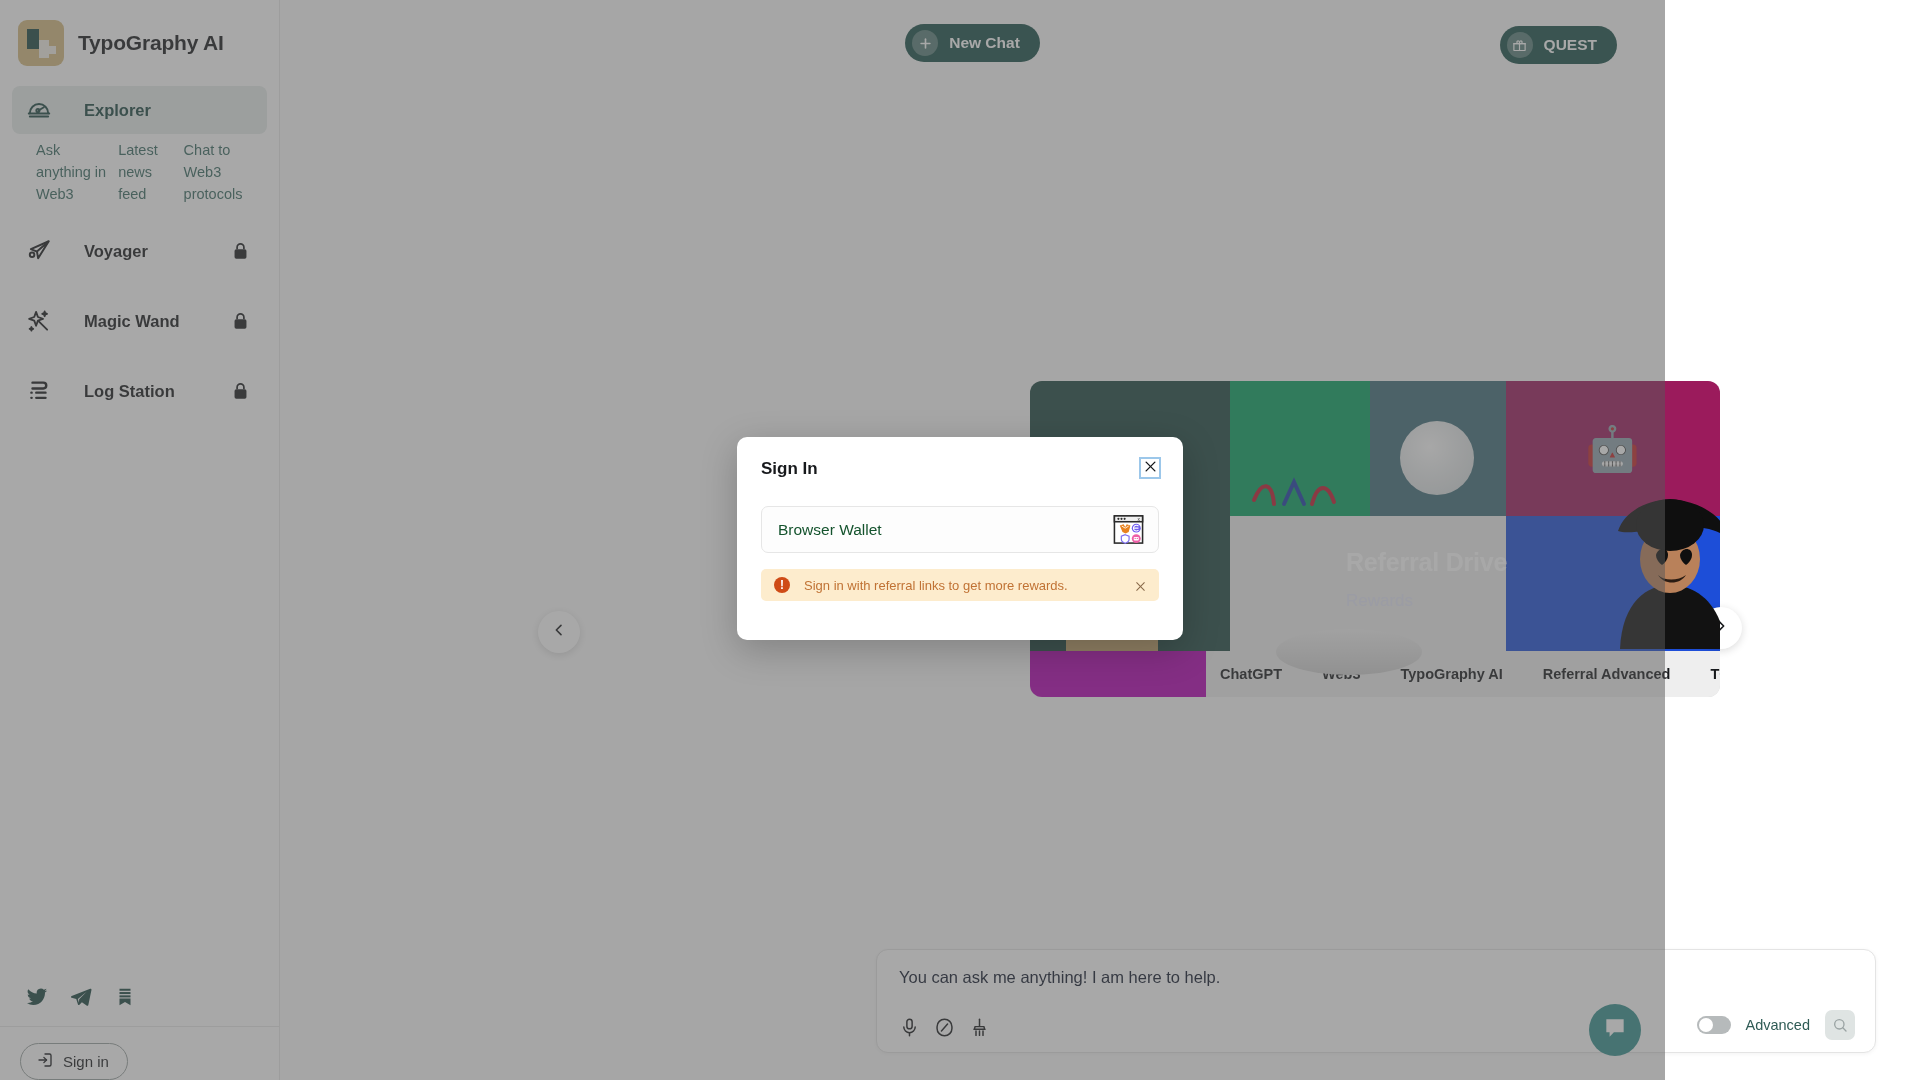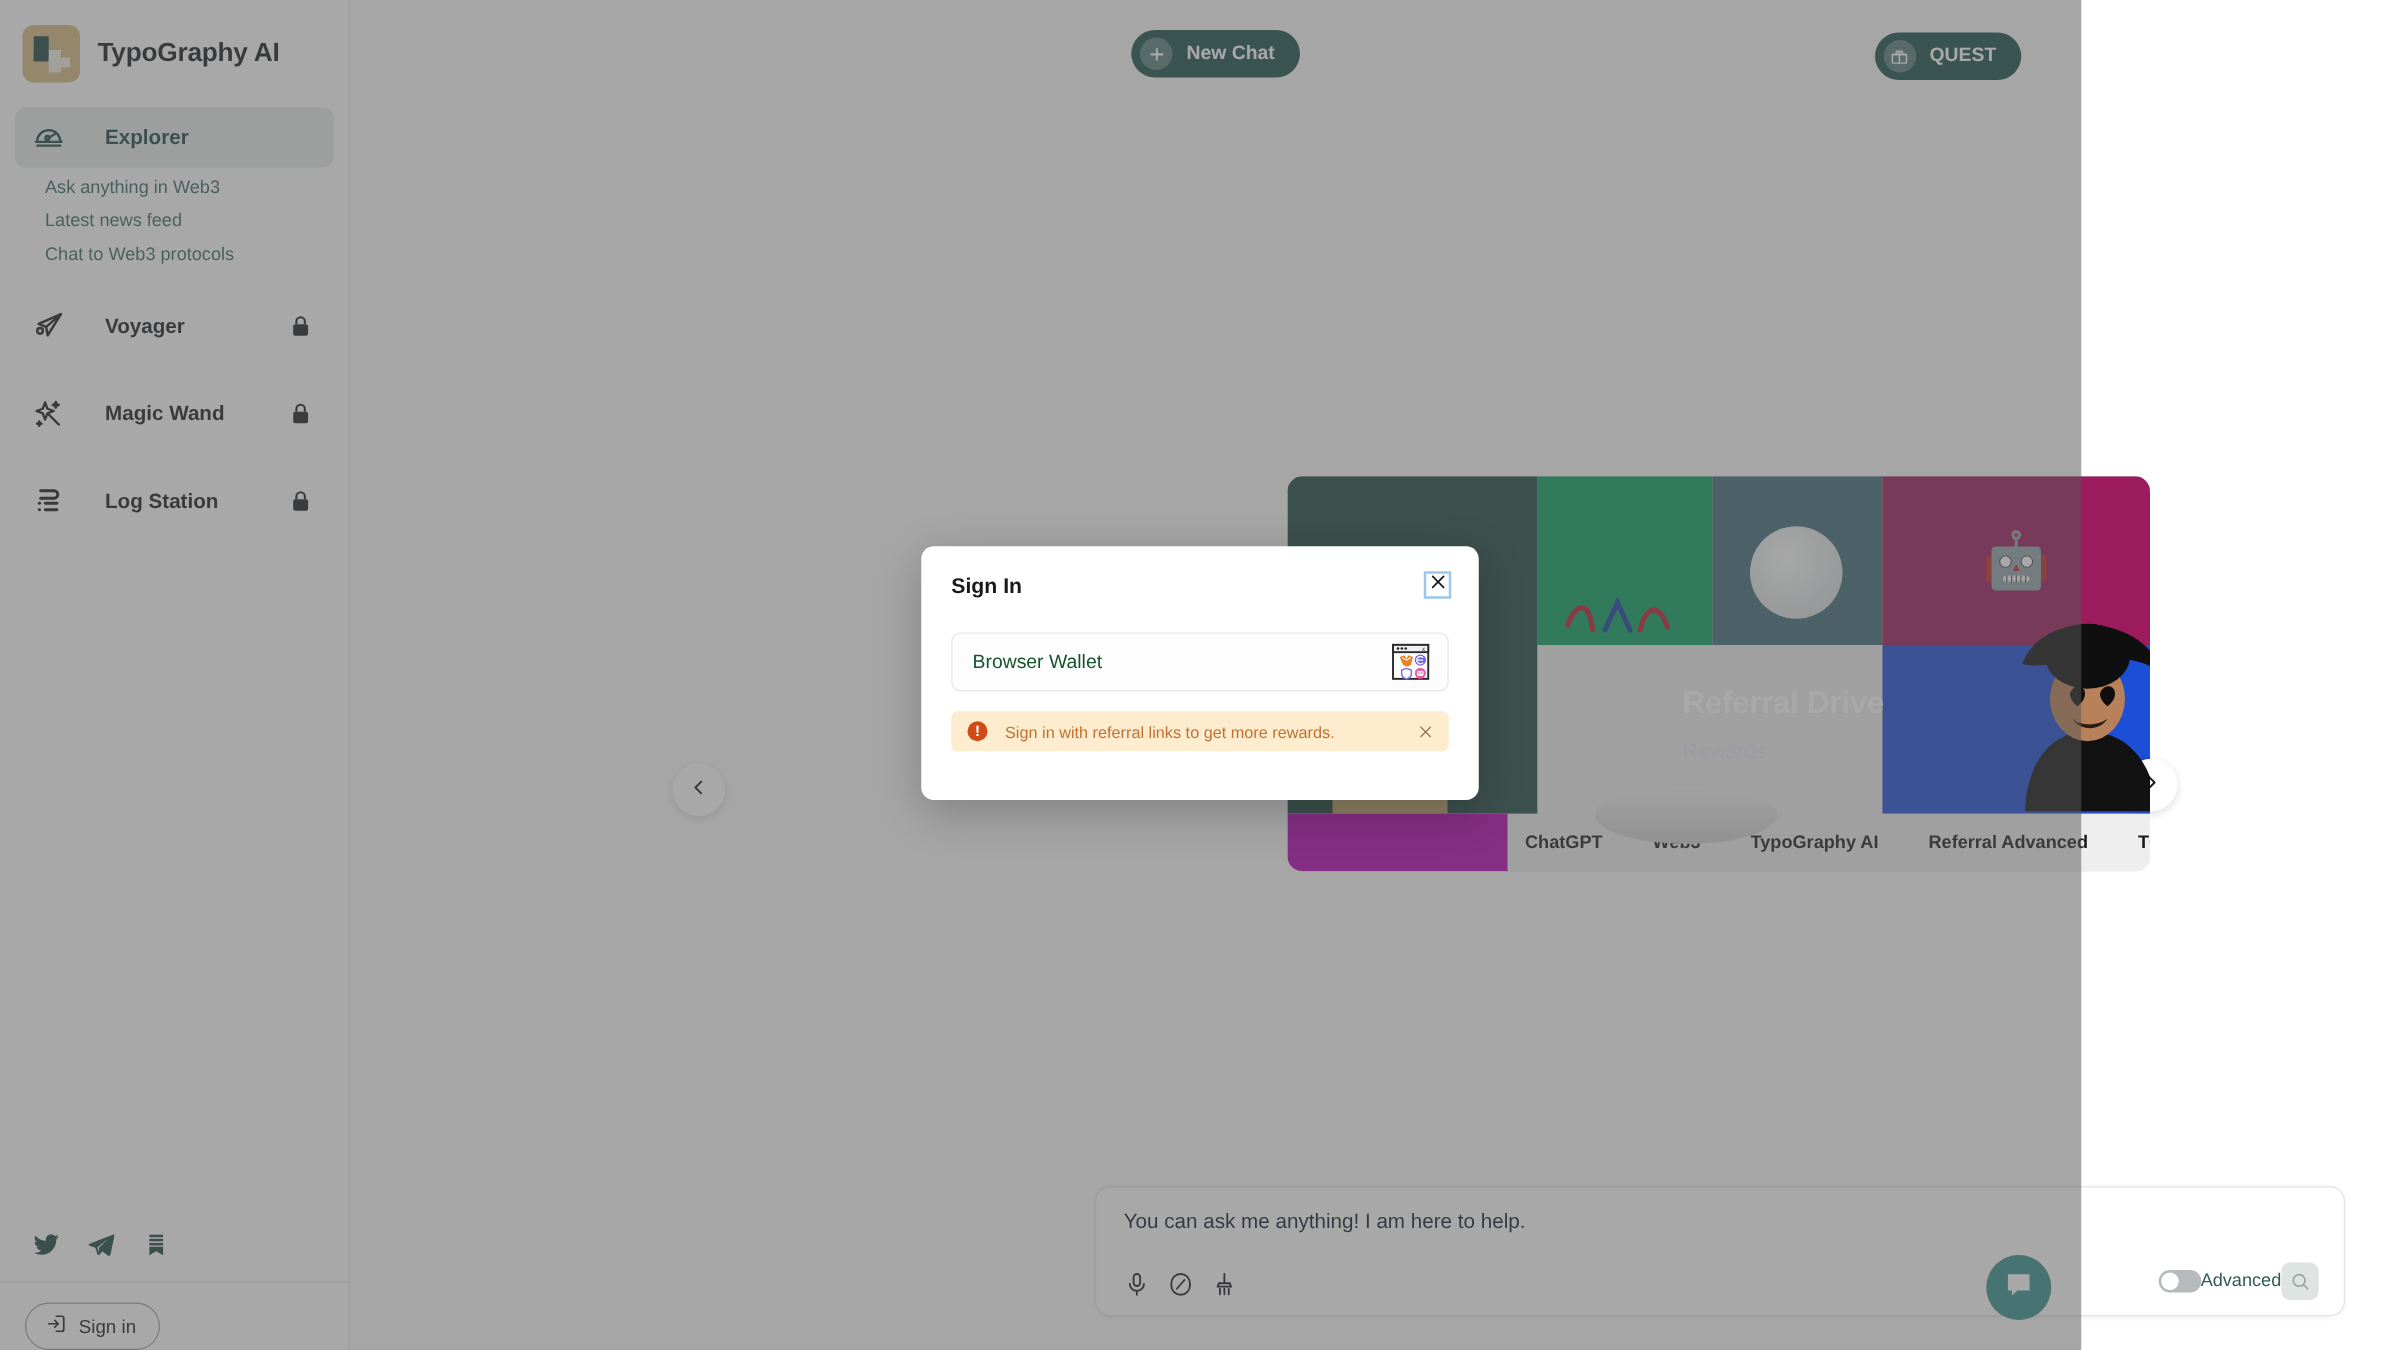--- a/index.html
+++ b/index.html
@@ -59,21 +59,21 @@
   .nav-item.active { background: #e6ecea; }
   .nav-label {
     font-size: 16.5px; font-weight: bold; color: #1c4742;
   }
   .nav-item:not(.active) .nav-label { color: #17191c; }
   .nav-icon { width: 26px; height: 26px; display: block; flex: 0 0 26px; }
   .nav-lock { position: absolute; right: 18px; width: 17px; height: 20px; }
 
   .sub-links {
     padding: 6px 0 0 24px;
-    display: flex; flex-direction: column; gap: 5px;
+    display: flex; flex-direction: row; gap: 5px;
   }
   .sub-link {
     font-size: 14.5px; color: #3a6b63;
     line-height: 1.5; cursor: pointer;
   }
   .nav-gap { height: 22px; }
 
   .sidebar-spacer { flex: 1 1 auto; }
 
   .socials {
@@ -220,21 +220,21 @@
   .composer-placeholder {
     font-size: 16.5px; color: #0f172a;
   }
   .composer-tools {
     position: absolute; left: 22px; bottom: 14px;
     display: flex; align-items: center; gap: 14px;
   }
   .tool-icon { width: 21px; height: 21px; cursor: pointer; }
   .composer-right {
     position: absolute; right: 20px; bottom: 12px;
-    display: flex; align-items: center; gap: 0;
+    display: flex; align-items: center; gap: 15px;
   }
   .toggle {
     width: 34px; height: 18px; border-radius: 999px;
     background: #b6babb; position: relative; cursor: pointer;
   }
   .toggle .knob {
     position: absolute; left: 2px; top: 2px;
     width: 14px; height: 14px; border-radius: 50%;
     background: #ffffff;
   }

